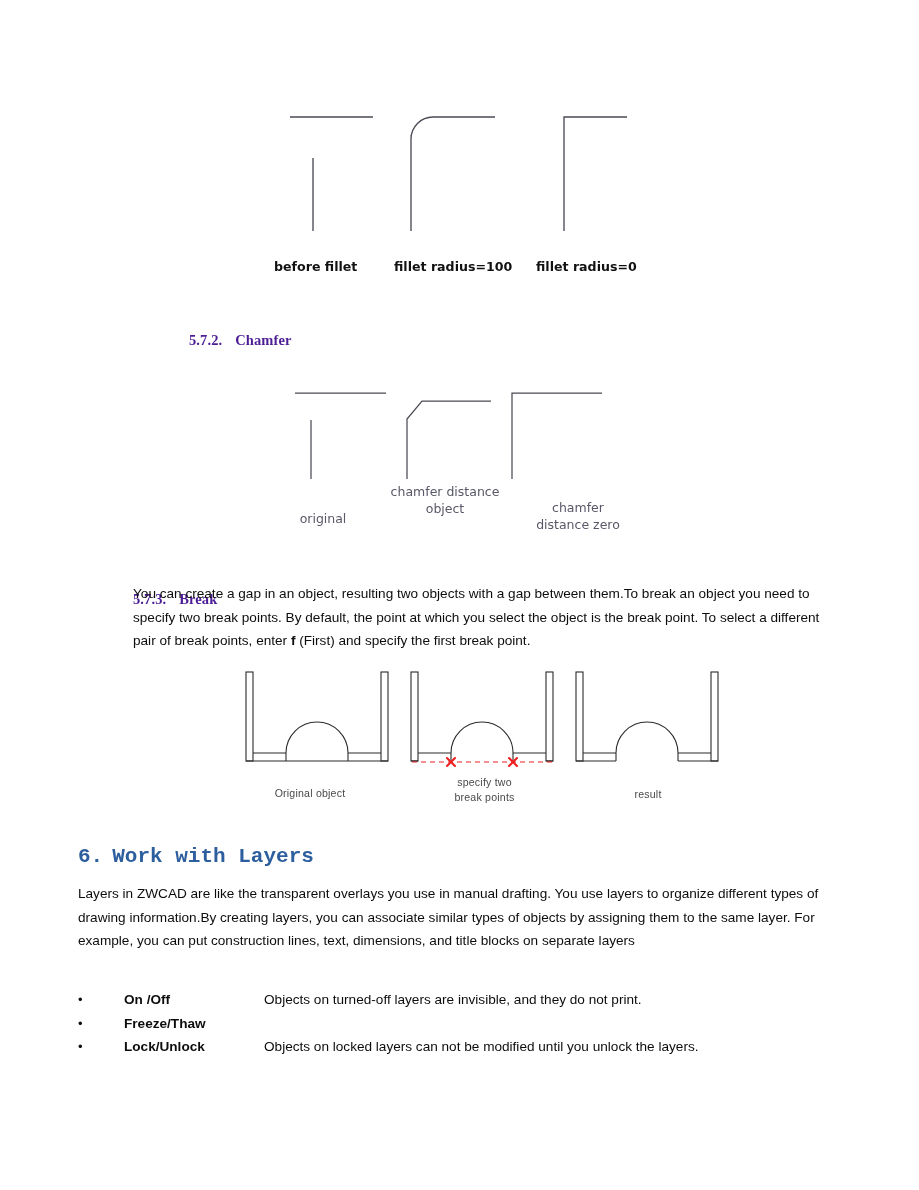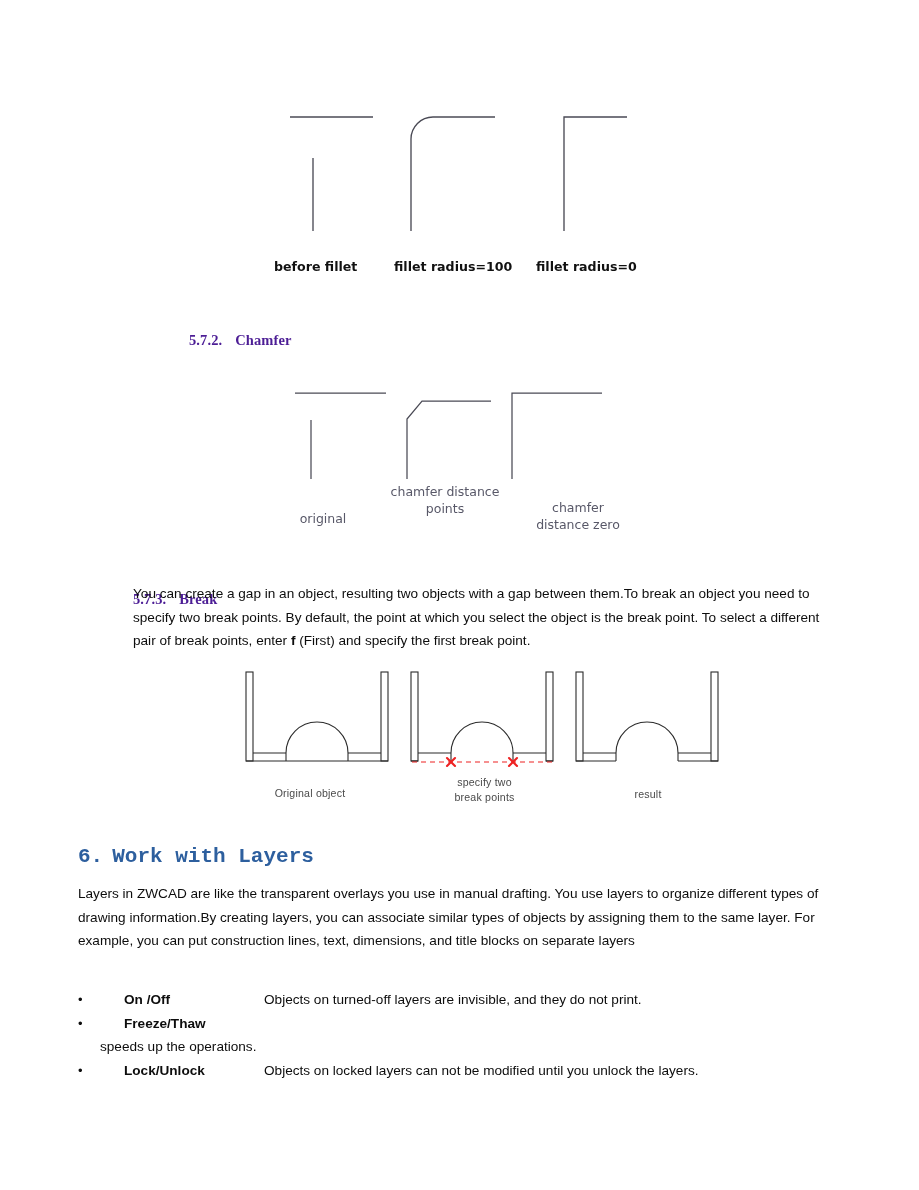--- a/index.html
+++ b/index.html
@@ -142,21 +142,21 @@
         <path d="M 222 91 L 222 5 L 312 5"></path>
       </g>
     </svg>
   </div>
 
   <div class="cad-caption" style="left:283px; top:511px; width:80px;">
     <div>original</div>
   </div>
   <div class="cad-caption" style="left:378px; top:484px; width:134px;">
     <div>chamfer distance</div>
-    <div>points</div>
+    <div>object</div>
   </div>
   <div class="cad-caption" style="left:519px; top:500px; width:118px;">
     <div>chamfer</div>
     <div>distance zero</div>
   </div>
 
   <div class="h2 abs" style="left:133px; top:559px;">
     <span class="num">5.7.3.</span><span>Break</span>
   </div>
 
@@ -252,23 +252,20 @@
         <span class="bullet-term">On /Off</span>
         <span class="bullet-desc">Objects on turned-off layers are invisible, and they do not print.</span>
       </div>
     </div>
 
     <div>
       <div class="bullet-row">
         <span class="bullet-dot">•</span>
         <span class="bullet-term">Freeze/Thaw</span>
       </div>
-      <div class="bullet-row bullet-cont">
-        <span class="bullet-desc">speeds up the operations.</span>
-      </div>
     </div>
 
     <div>
       <div class="bullet-row">
         <span class="bullet-dot">•</span>
         <span class="bullet-term">Lock/Unlock</span>
         <span class="bullet-desc">Objects on locked layers can not be modified until you unlock the layers.</span>
       </div>
     </div>
 

